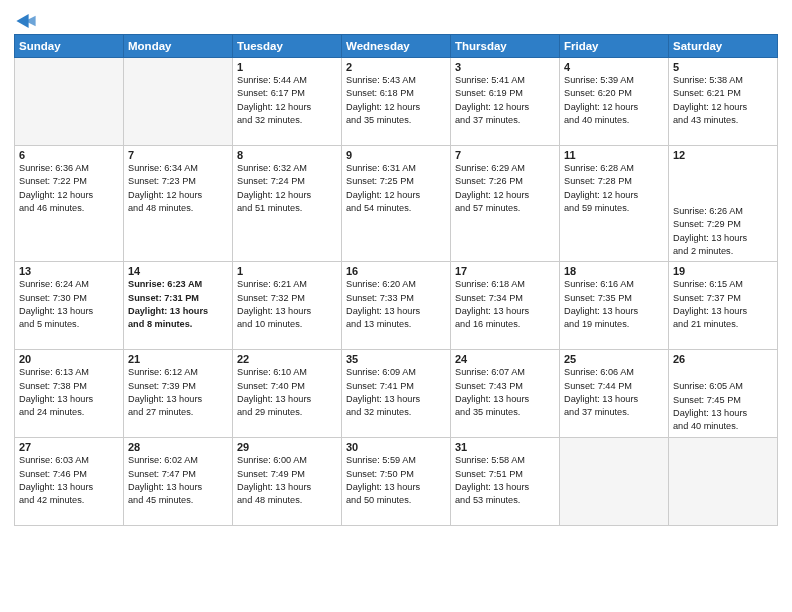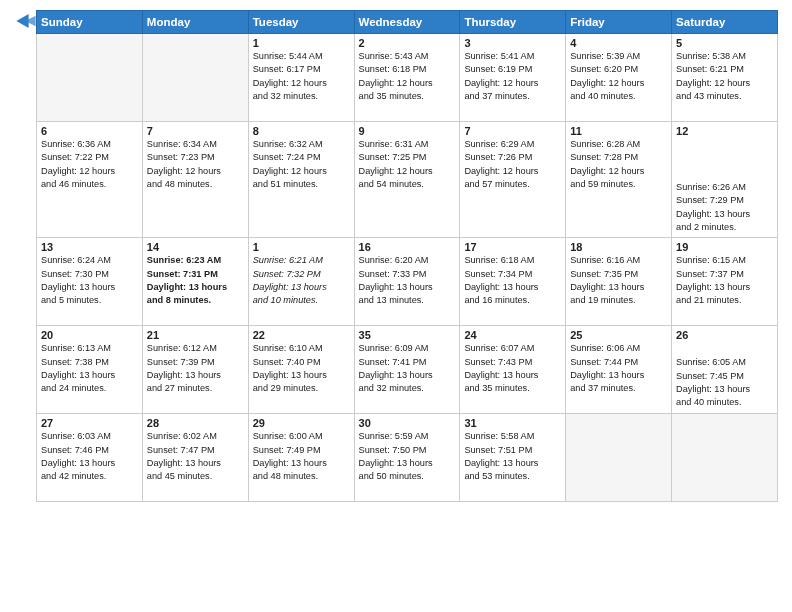--- a/index.html
+++ b/index.html
@@ -8,20 +8,21 @@
       background: #fff;
       width: 792px;
       height: 612px;
       overflow: hidden;
     }
     .page {
       width: 792px;
       height: 468px;
       padding: 10px 14px 10px 14px;
       display: flex;
+      flex-direction: column;
     }
     .header {
       display: flex;
       justify-content: space-between;
       align-items: flex-start;
       margin-bottom: 6px;
     }
     .logo {
       display: flex;
       flex-direction: column;
@@ -234,21 +235,21 @@
           </td>
           <td>
             <span class="day-num">14</span>
             <div class="day-info" style="white-space: pre-line; font-weight: bold;">Sunrise: 6:23 AM
 Sunset: 7:31 PM
 Daylight: 13 hours
 and 8 minutes.</div>
           </td>
           <td>
             <span class="day-num">1</span>
-            <div class="day-info" style="white-space: pre-line; font-style: italic;">Sunrise: 6:21 AM
+            <div class="day-info" style="white-space: pre-line;">Sunrise: 6:21 AM
 Sunset: 7:32 PM
 Daylight: 13 hours
 and 10 minutes.</div>
           </td>
           <td>
             <span class="day-num">16</span>
             <div class="day-info" style="white-space: pre-line;">Sunrise: 6:20 AM
 Sunset: 7:33 PM
 Daylight: 13 hours
 and 13 minutes.</div>

